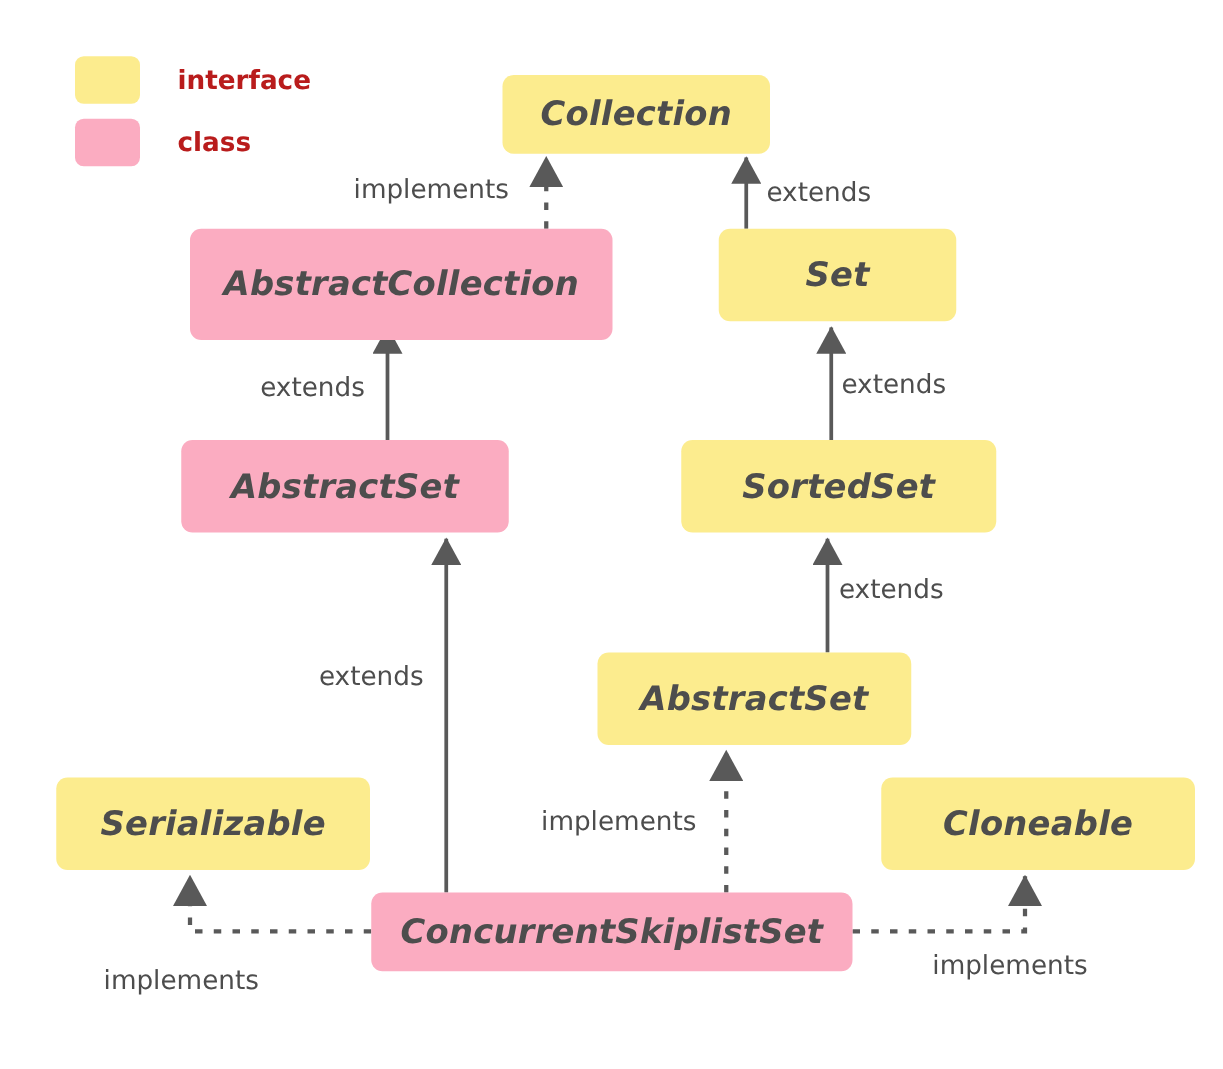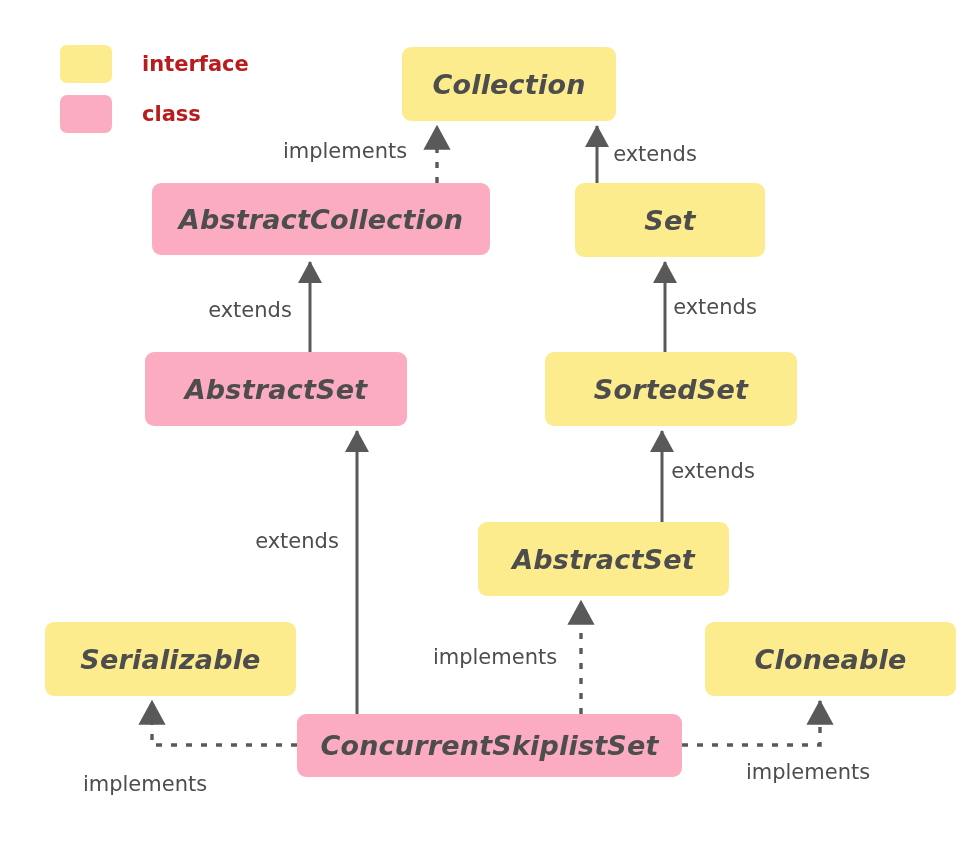--- a/index.html
+++ b/index.html
@@ -150,25 +150,25 @@
     <div class="legend-row">
       <div class="legend-swatch kind-interface"></div>
       <div class="legend-text">interface</div>
     </div>
     <div class="legend-row">
       <div class="legend-swatch kind-class"></div>
       <div class="legend-text">class</div>
     </div>
   </div>
 
-  <div class="node kind-interface" style="left:402px; top:47px; width:214px; height:74px;">
+  <div class="node kind-interface" style="left:402px; top:60px; width:214px; height:63px;">
     <span class="node-label">Collection</span>
   </div>
 
-  <div class="node kind-class" style="left:152px; top:183px; width:338px; height:72px;">
+  <div class="node kind-class" style="left:152px; top:183px; width:338px; height:89px;">
     <span class="node-label">AbstractCollection</span>
   </div>
 
   <div class="node kind-interface" style="left:575px; top:183px; width:190px; height:74px;">
     <span class="node-label">Set</span>
   </div>
 
   <div class="node kind-class" style="left:145px; top:352px; width:262px; height:74px;">
     <span class="node-label">AbstractSet</span>
   </div>

